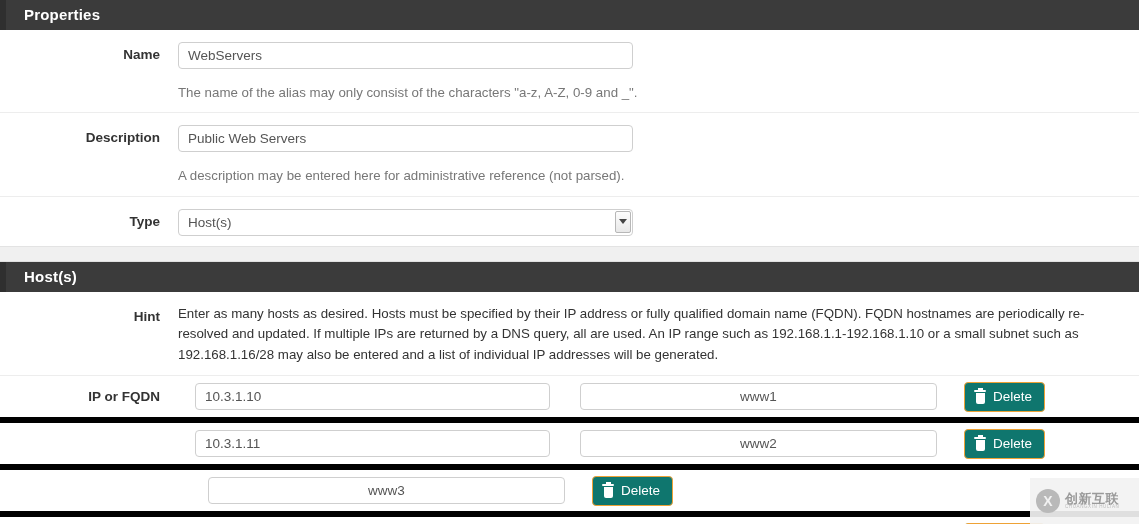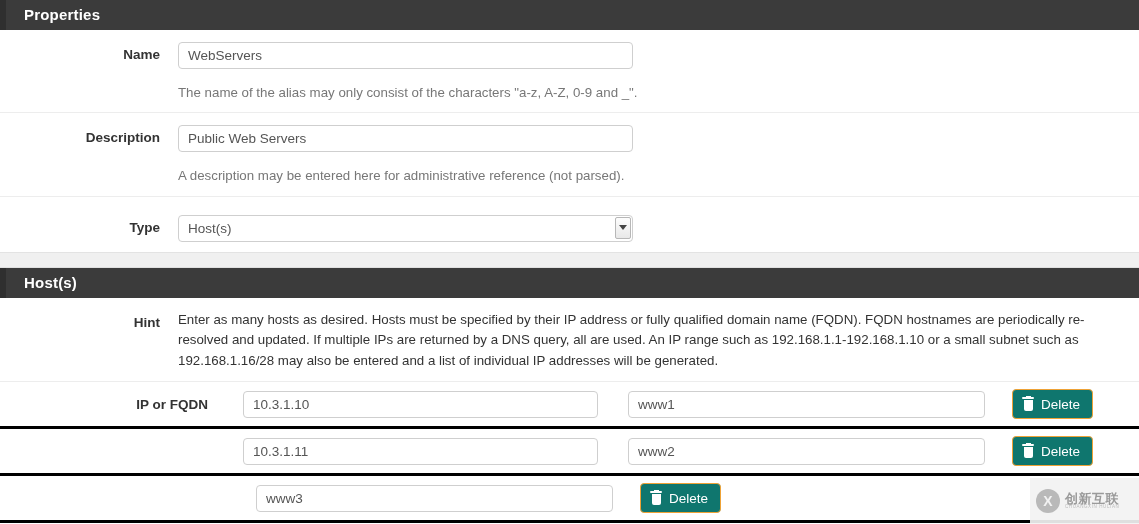--- a/index.html
+++ b/index.html
@@ -34,21 +34,21 @@
   }
 
   
   .form-row {
     display:flex;
     align-items:flex-start;
     padding:12px 0 10px 0;
     border-bottom:1px solid #ededed;
     min-height:46px;
   }
-  .form-row.no-border { border-bottom:none;margin-top:6px; }
+  .form-row.no-border { border-bottom:none; }
   .col-label {
     width:178px;
     flex:0 0 178px;
     text-align:right;
     padding-right:18px;
     padding-top:5px;
     font-size:13.5px;
     font-weight:bold;
     color:#333;
   }
@@ -109,34 +109,33 @@
     font-size:13.3px;
     color:#333;
     line-height:1.55;
     max-width:925px;
   }
 
   
   .host-row {
     display:flex;
     align-items:center;
-    border-bottom:3px solid #000000;
+    border-bottom:6px solid #000000;
     height:47px;
-    padding-left:48px;
   }
   .host-label {
     width:178px; flex:0 0 178px;
     text-align:right;
     padding-right:18px;
     font-size:13.5px;
     font-weight:bold;
     color:#333;
   }
   .inp-ip { width:355px;margin-left:17px; }
-  .inp-desc { width:357px; margin-left:30px; }
+  .inp-desc { width:357px; margin-left:30px;text-align:center; }
   .btn-delete {
     margin-left:27px;
     background:#0f766e;
     border:1px solid #eea236;
     border-radius:4px;
     color:#ffffff;
     font-size:13.5px;
     font-family:"Liberation Sans", sans-serif;
     height:30px;
     padding:0 12px 0 9px;

